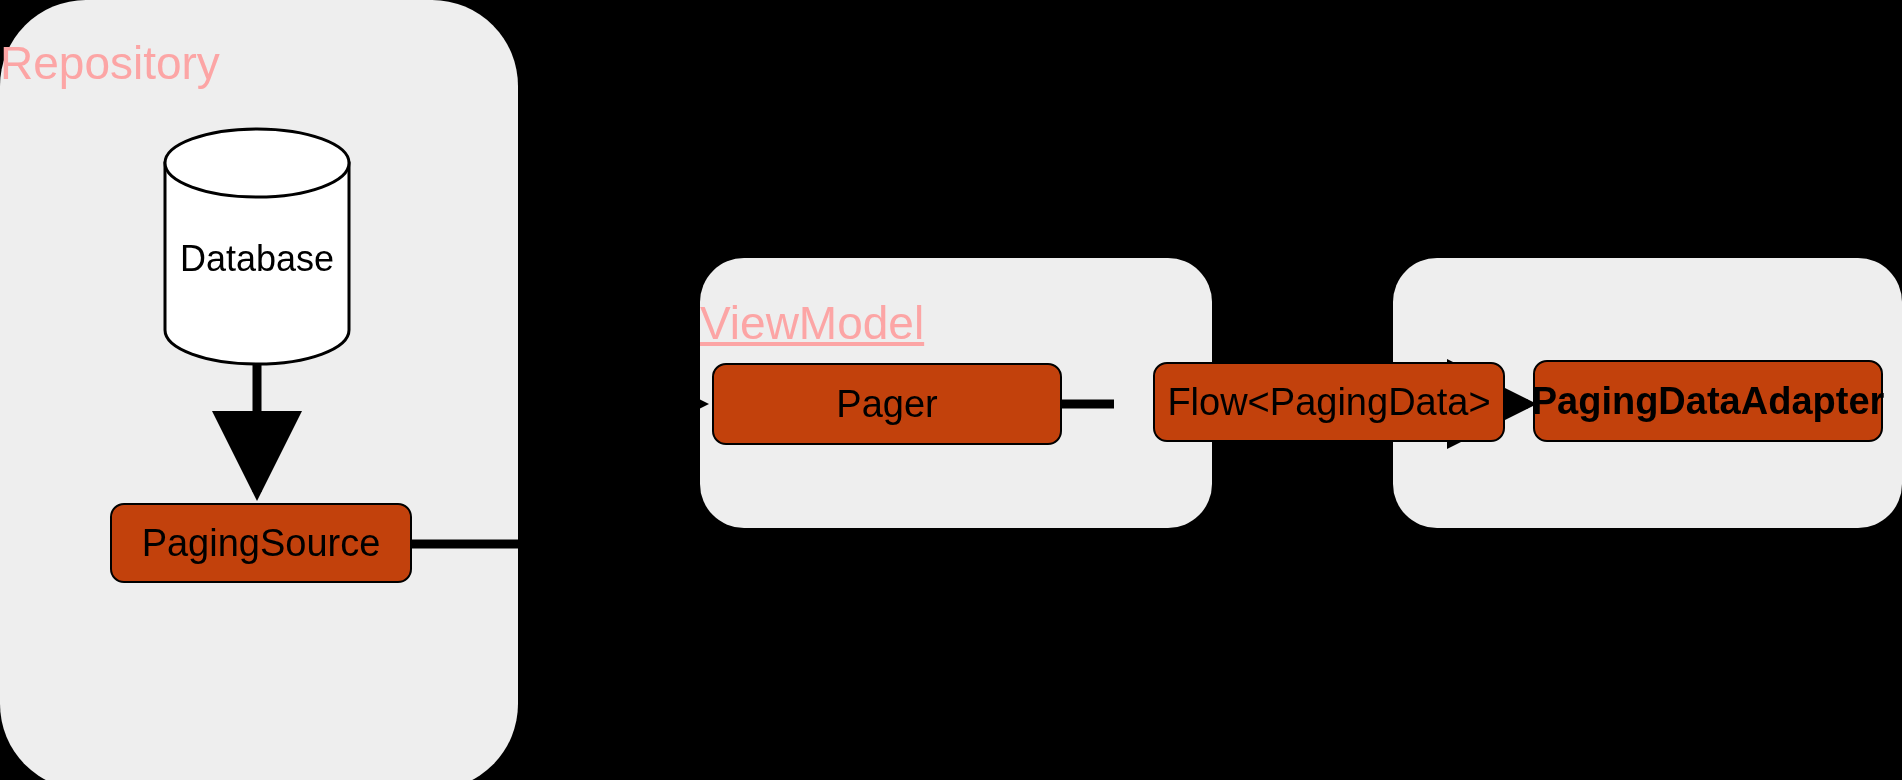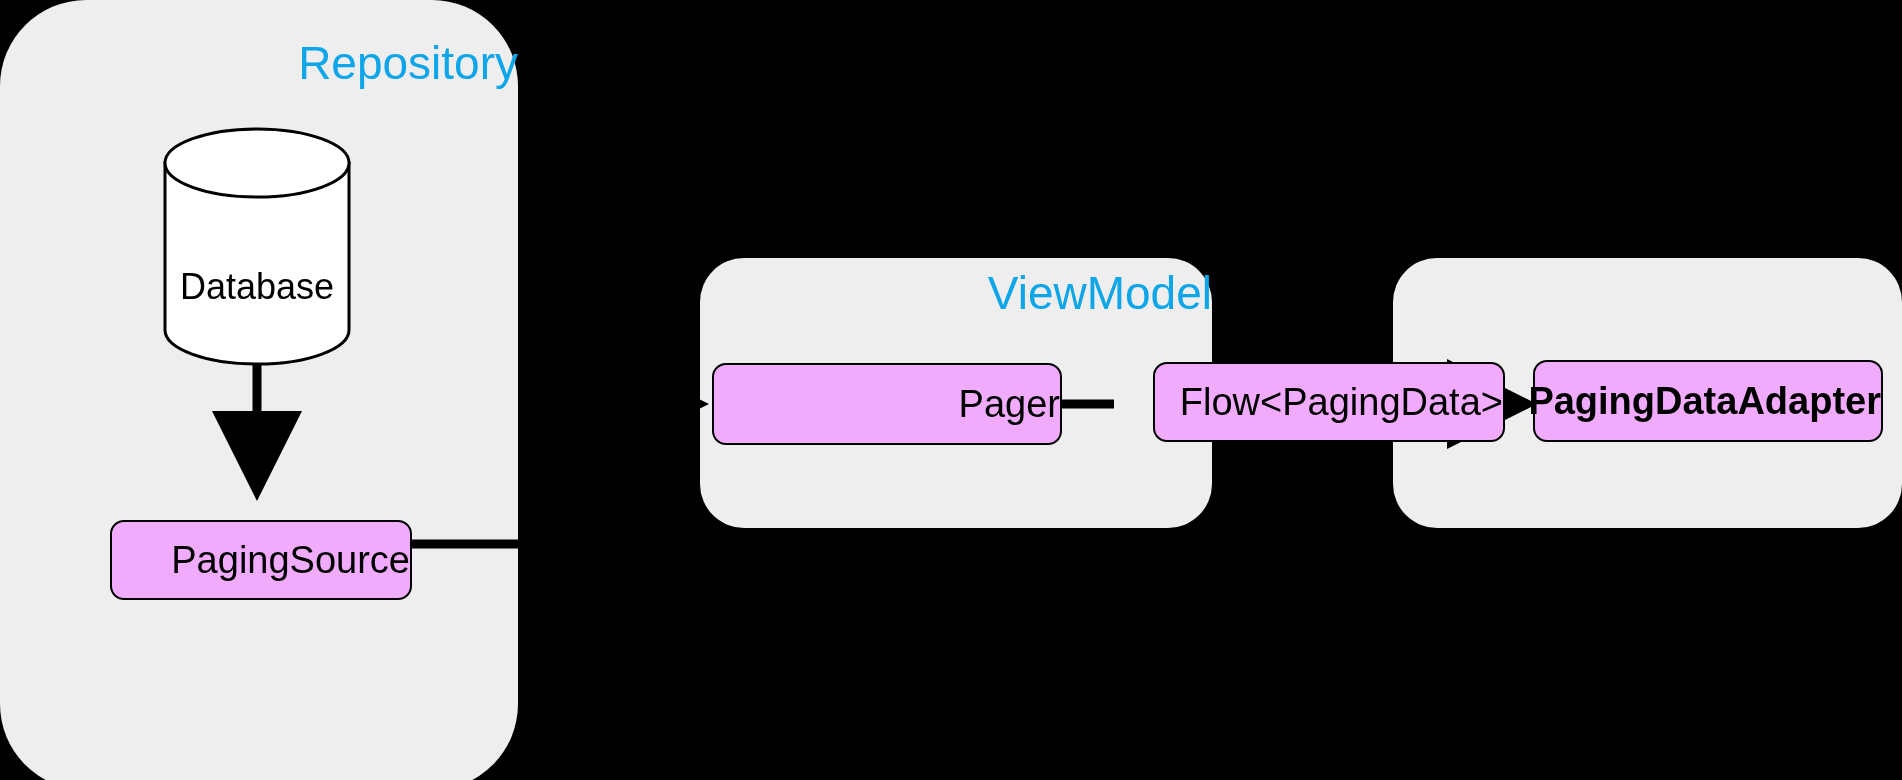--- a/index.html
+++ b/index.html
@@ -13,36 +13,36 @@
   #stage svg{position:absolute;left:0;top:0;}
 
   .container-box{
     position:absolute;
     background:#eeeeee;
     box-sizing:border-box;
   }
   .container-title{
     position:absolute;
     width:100%;
-    text-align:right;
-    color:#0ea5e9;
+    text-align:left;
+    color:#fca5a5;
     font-size:46px;
     line-height:46px;
     white-space:nowrap;
   }
 
   .node{
     position:absolute;
     box-sizing:border-box;
-    background:#f0abfc;
+    background:#c2410c;
     border:2px solid #000000;
     border-radius:14px;
     display:flex;
     align-items:center;
-    justify-content:flex-end;
+    justify-content:center;
     color:#000000;
     font-size:38px;
     white-space:nowrap;
   }
 
   .db-label{
     position:absolute;
     text-align:center;
     color:#000000;
     font-size:36px;
@@ -52,21 +52,21 @@
 </style>
 </head>
 <body>
 
 <div id="stage">
 
   <div class="container-box" style="left:0px;top:0px;width:518px;height:790px;border-radius:86px;"></div>
   <div class="container-title" style="left:0px;top:40px;width:518px;">Repository</div>
 
   <div class="container-box" style="left:700px;top:258px;width:512px;height:270px;border-radius:44px;"></div>
-  <div class="container-title" style="left:700px;top:270px;width:512px;">ViewModel</div>
+  <div class="container-title" style="left:700px;top:300px;width:512px;text-decoration:underline;">ViewModel</div>
 
   <div class="container-box" style="left:1393px;top:258px;width:509px;height:270px;border-radius:44px;"></div>
 
   <svg width="1902" height="780" viewBox="0 0 1902 780">
     <defs>
       <marker id="arrowFilled" markerWidth="12" markerHeight="12" refX="9" refY="5" orient="auto" markerUnits="strokeWidth">
         <path d="M0,0 L10,5 L0,10 z" fill="#000000"></path>
       </marker>
     </defs>
 
@@ -77,23 +77,23 @@
 
     <line x1="257" y1="364" x2="257" y2="492" stroke="#000000" stroke-width="9" marker-end="url(#arrowFilled)"></line>
 
     <path d="M412,544 L608,544 L608,404 L700,404" fill="none" stroke="#000000" stroke-width="9" marker-end="url(#arrowFilled)"></path>
 
     <line x1="1060" y1="404" x2="1114" y2="404" stroke="#000000" stroke-width="9"></line>
 
     <line x1="1462" y1="404" x2="1528" y2="404" stroke="#000000" stroke-width="9" marker-end="url(#arrowFilled)"></line>
   </svg>
 
-  <div class="db-label" style="left:165px;top:238px;width:184px;margin-top:28px;">Database</div>
+  <div class="db-label" style="left:165px;top:238px;width:184px;">Database</div>
 
-  <div class="node" style="left:110px;top:503px;width:302px;height:80px;margin-top:17px;">
+  <div class="node" style="left:110px;top:503px;width:302px;height:80px;">
     <span>PagingSource</span>
   </div>
 
   <div class="node" style="left:712px;top:363px;width:350px;height:82px;">
     <span>Pager</span>
   </div>
 
   <div class="node" style="left:1153px;top:362px;width:352px;height:80px;">
     <span>Flow&lt;PagingData&gt;</span>
   </div>

